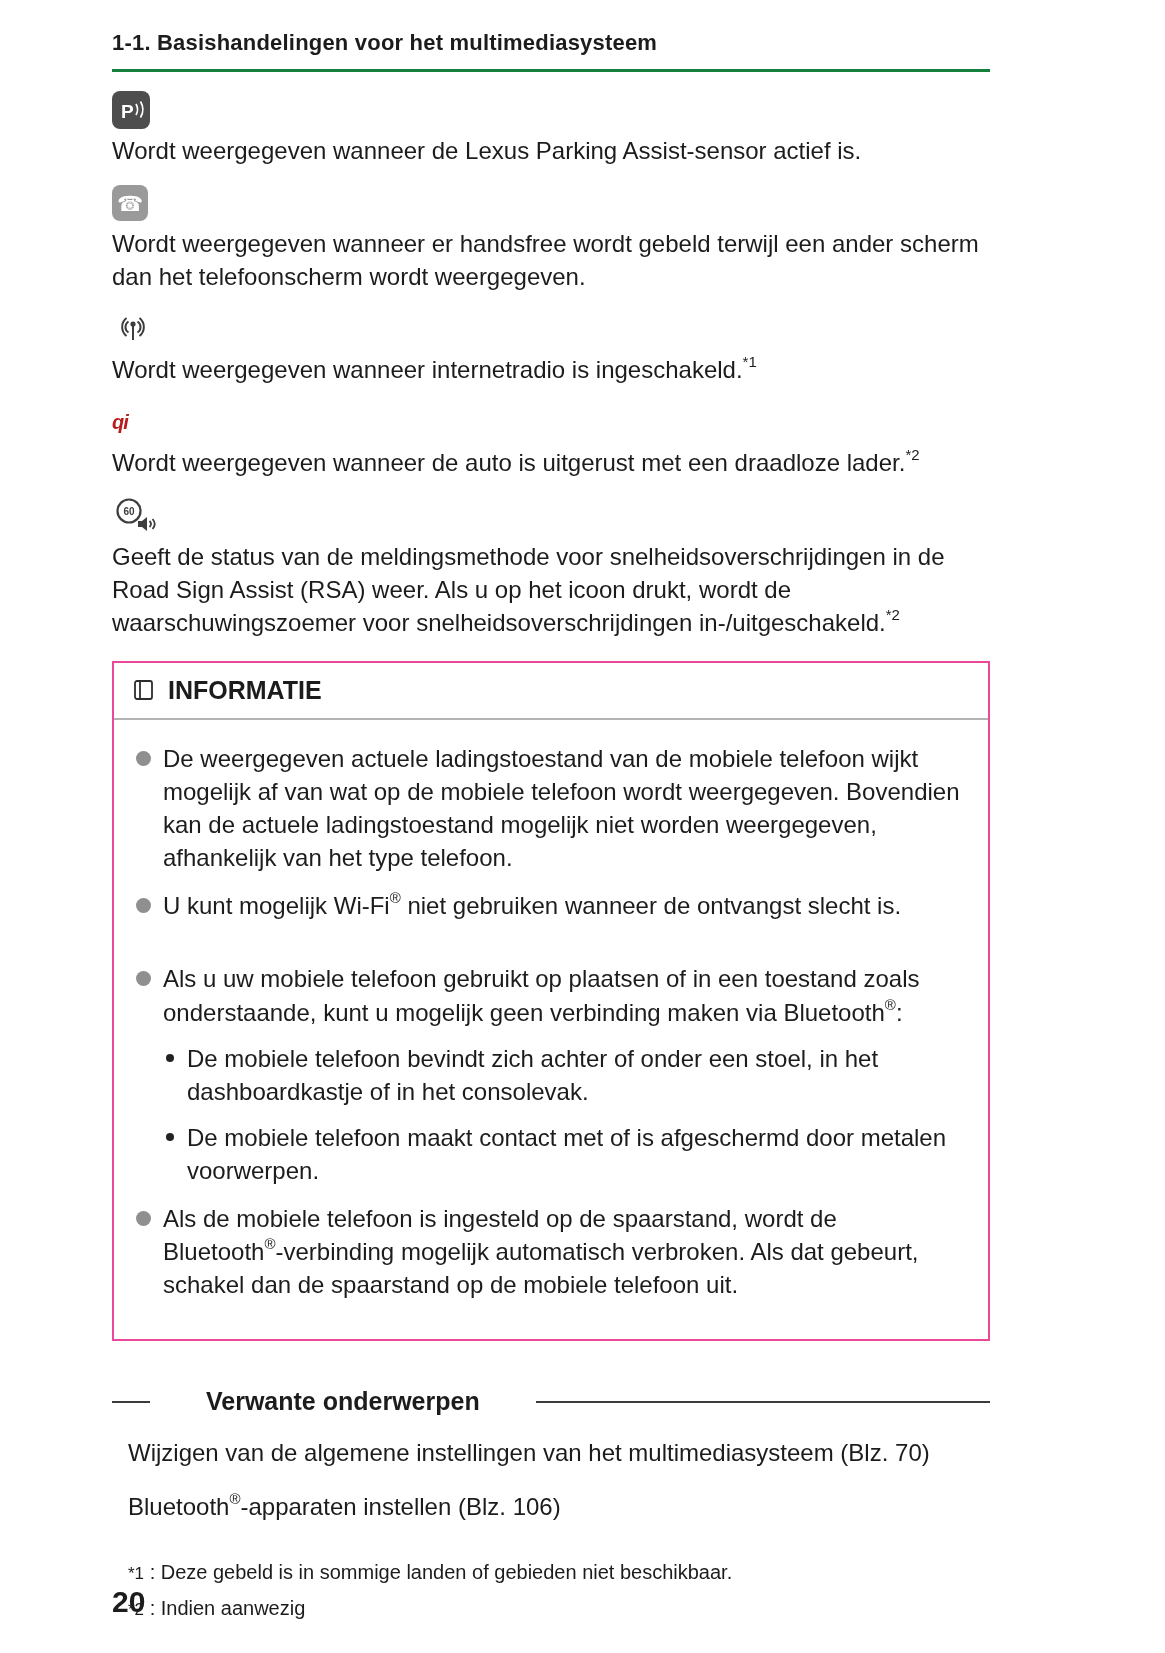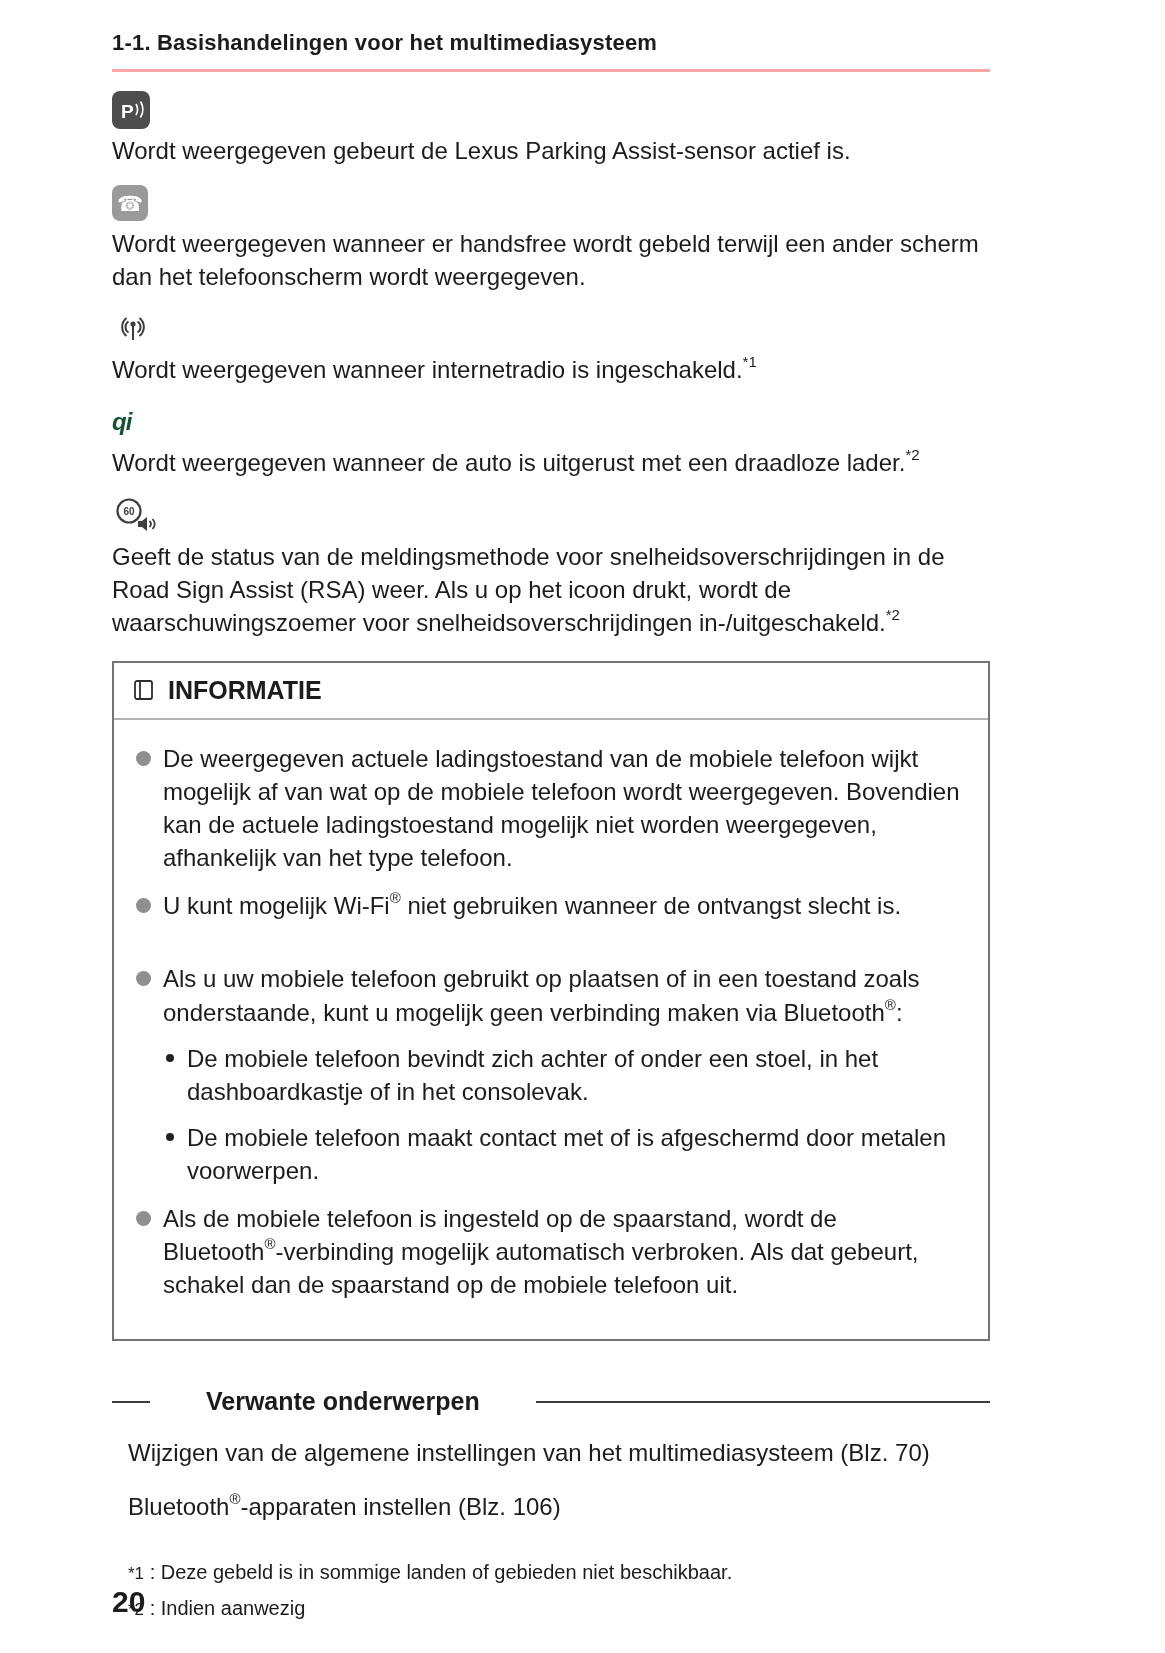--- a/index.html
+++ b/index.html
@@ -16,47 +16,47 @@
     padding: 30px 175px 0 112px;
     overflow: hidden;
     background: #ffffff;
   }
   
   .chapter-header {
     font-size: 22px;
     font-weight: bold;
     letter-spacing: 0.2px;
     padding-bottom: 13px;
-    border-bottom: 3px solid #fca5a5;
+    border-bottom: 3px solid #15803d;
     margin-bottom: 18px;
   }
   
   .icon-wrap { margin: 16px 0 4px 0; height: 40px; display: flex; align-items: center; }
   .body-text {
     font-size: 24px;
     line-height: 1.38;
     margin: 4px 0 10px 0;
   }
   sup.marker {
     font-size: 15px;
     position: relative;
     top: -2px;
     vertical-align: super;
     line-height: 0;
   }
   .qi-glyph {
-    font-size: 24px;
+    font-size: 20px;
     font-weight: 600;
-    color: #14532d;
+    color: #b91c1c;
     font-style: italic;
     letter-spacing: -1px;
   }
   
   .info-box {
-    border: 2px solid #737373;
+    border: 2px solid #ec4899;
     margin-top: 22px;
   }
   .info-box-header {
     display: flex;
     align-items: center;
     gap: 12px;
     padding: 13px 18px;
     border-bottom: 2px solid #b3b3b3;
     font-size: 25px;
     font-weight: bold;
@@ -117,21 +117,21 @@
   <div class="chapter-header">1-1. Basishandelingen voor het multimediasysteem</div>
 
   <div class="icon-wrap">
     <svg width="38" height="38" viewBox="0 0 38 38" aria-hidden="true">
       <rect width="38" height="38" rx="8" fill="#4d4d4d"></rect>
       <text x="9" y="27" font-size="19" font-weight="bold" fill="#ffffff">P</text>
       <path d="M24 13 q3.2 5.5 0 11" stroke="#ffffff" stroke-width="1.7" fill="none"></path>
       <path d="M28.5 10.5 q4.8 8 0 16" stroke="#ffffff" stroke-width="1.7" fill="none"></path>
     </svg>
   </div>
-  <p class="body-text"><span>Wordt weergegeven gebeurt de Lexus Parking Assist-sensor actief is.</span></p>
+  <p class="body-text"><span>Wordt weergegeven wanneer de Lexus Parking Assist-sensor actief is.</span></p>
 
   <div class="icon-wrap">
     <svg width="36" height="36" viewBox="0 0 36 36" aria-hidden="true">
       <rect width="36" height="36" rx="8" fill="#9a9a9a"></rect>
       <text x="18" y="26" font-size="21" text-anchor="middle" fill="#ffffff">☎</text>
     </svg>
   </div>
   <p class="body-text"><span>Wordt weergegeven wanneer er handsfree wordt gebeld terwijl een ander scherm dan het telefoonscherm wordt weergegeven.</span></p>
 
   <div class="icon-wrap">

